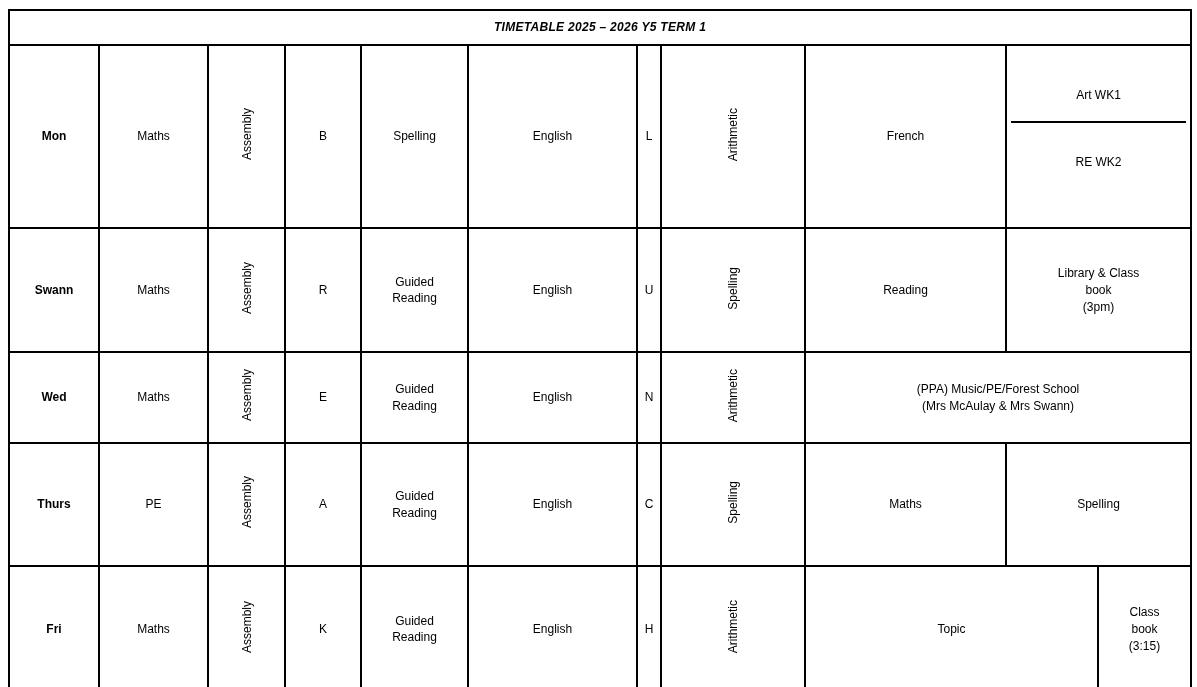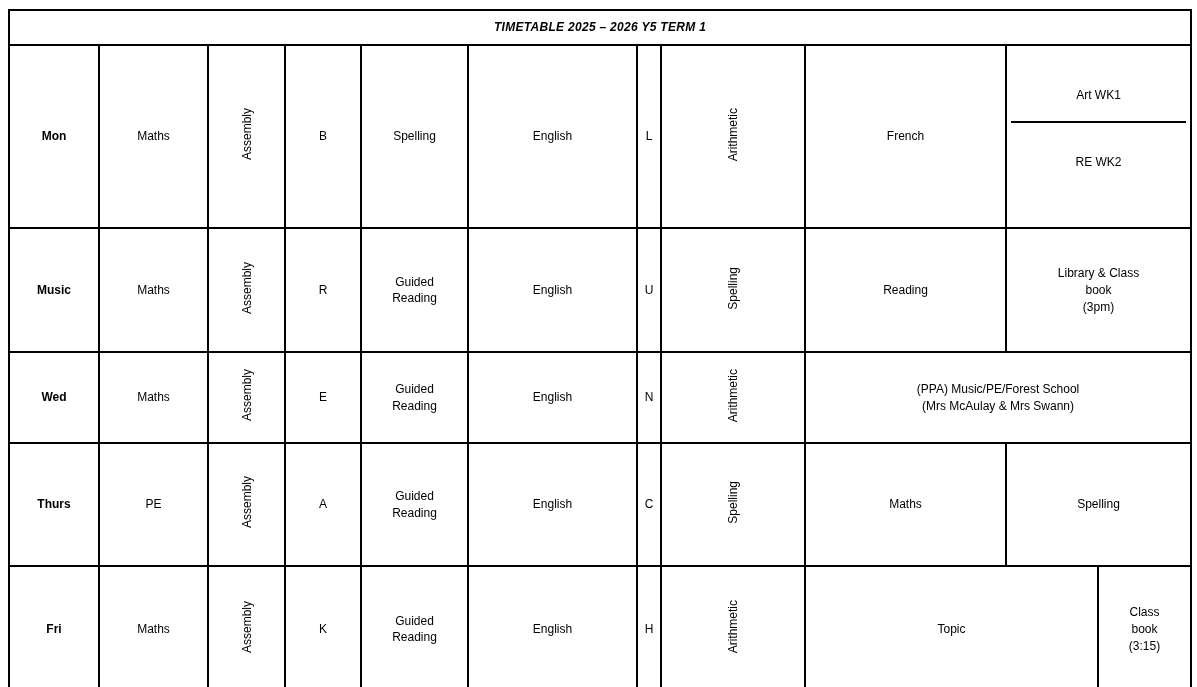--- a/index.html
+++ b/index.html
@@ -117,21 +117,21 @@
       <td>French</td>
       <td colspan="2" class="split-cell">
         <div class="split-wrap">
           <div class="split-top">Art WK1</div>
           <div class="split-bottom">RE WK2</div>
         </div>
       </td>
     </tr>
 
     <tr class="h-tue">
-      <td class="day-cell">Music</td>
+      <td class="day-cell">Swann</td>
       <td>Maths</td>
       <td><span class="vtext">Assembly</span></td>
       <td>R</td>
       <td>Guided
 Reading</td>
       <td>English</td>
       <td>U</td>
       <td><span class="vtext">Spelling</span></td>
       <td>Reading</td>
       <td colspan="2">Library &amp; Class

